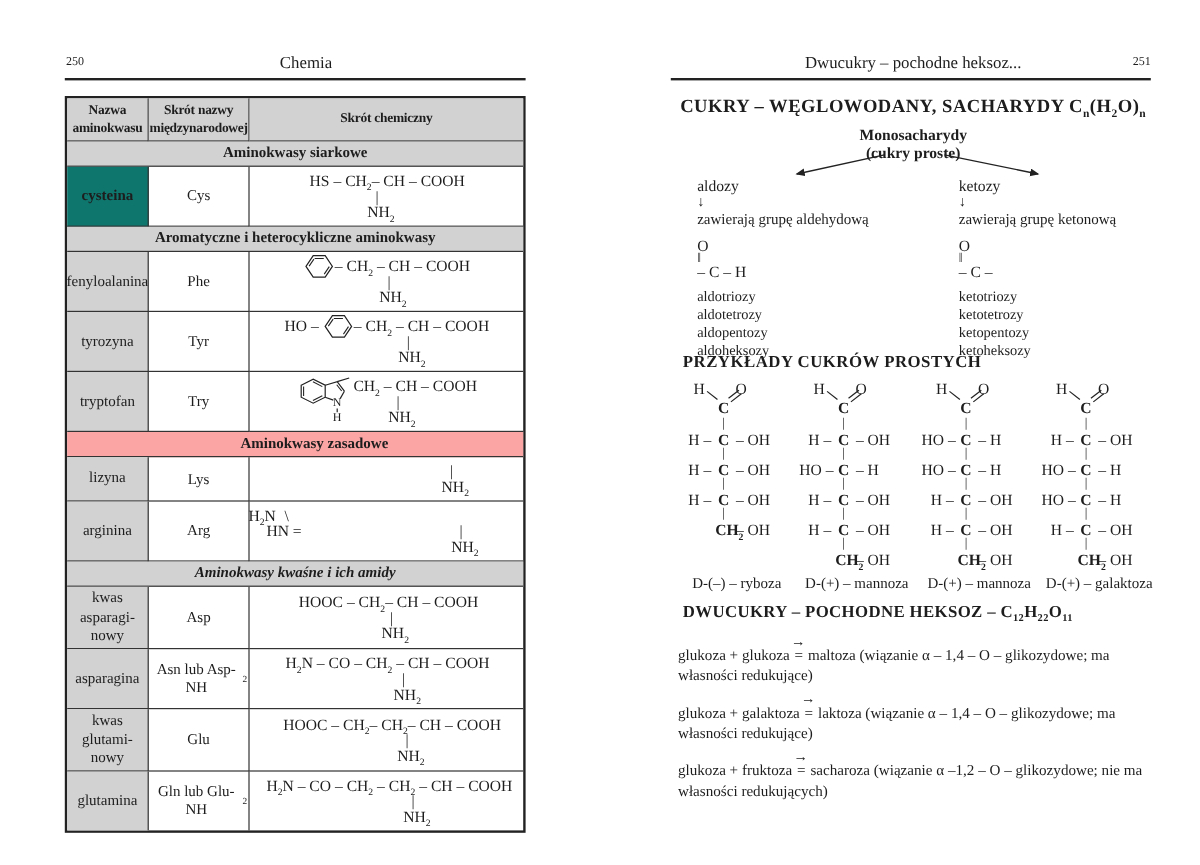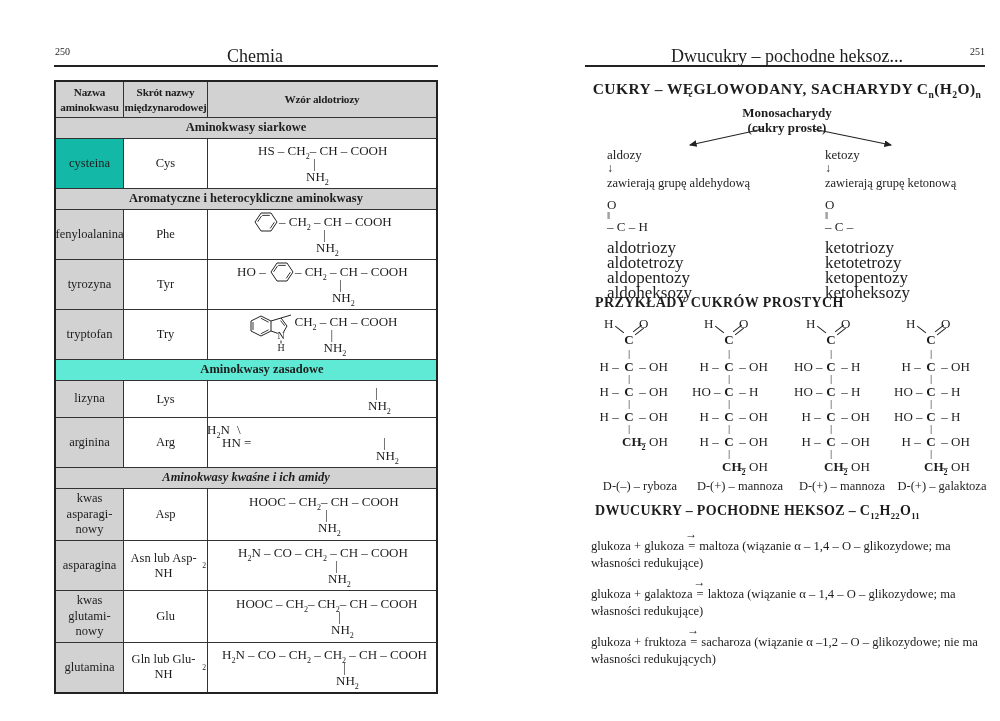--- a/index.html
+++ b/index.html
@@ -1,25 +1,25 @@
 <!DOCTYPE html>
 <html><head>
 <meta charset="utf-8">
 <style>
   * { margin:0; padding:0; box-sizing:border-box; }
   html,body { background:#ffffff; }
   body { font-family:"Liberation Serif","DejaVu Serif",serif; color:#1d1d1d; }
   .spread { position:relative; width:1000px; height:721px; background:#fff; overflow:hidden; }
   .page { position:absolute; top:0; }
   .page-left  { left:40px;  width:430px; height:721px; }
-  .page-right { left:577px; width:420px; height:721px; }
+  .page-right { left:551px; width:420px; height:721px; }
 
   
   .run-num   { position:absolute; top:46px; font-size:10px; }
-  .run-title { position:absolute; top:46px; width:100%; text-align:center; font-size:18px; }
+  .run-title { position:absolute; top:46px; width:100%; text-align:center; font-size:14px; }
   .rule { position:absolute; top:65px; height:1.5px; background:#222; }
   .page-left  .run-num { left:15px; }
   .page-left  .rule { left:14px; width:384px; }
   .page-right .run-num { right:12px; }
   .page-right .rule { left:8px; width:400px; }
 
   
   .amino-table { position:absolute; left:14px; top:80px; width:384px; border:2px solid #222; background:#fff; }
   .tr { display:flex; }
   .tc { border-right:1px solid #333; border-bottom:1px solid #333; }
@@ -46,21 +46,21 @@
   
   .r-title { position:absolute; top:80px; width:100%; text-align:center; font-size:15.5px; font-weight:bold; letter-spacing:0.4px; }
   .r-root  { position:absolute; top:105px; width:100%; text-align:center; font-weight:bold; font-size:13px; line-height:1.18; }
   .r-arrows { position:absolute; top:126px; left:0; }
   .branch { position:absolute; top:147px; text-align:left; font-size:12.5px; }
   .branch .blabel { font-size:13px; }
   .branch .barrow { font-size:12px; line-height:11px; }
   .branch .bdesc { margin-top:2px; font-size:12.5px; }
   .branch .grp { margin-top:7px; font-size:13px; line-height:13px; }
   .branch .grp .dbl { line-height:9px; font-size:11px; }
-  .branch .blist { margin-top:7px; line-height:15px; font-size:17px; }
+  .branch .blist { margin-top:7px; line-height:15px; font-size:12px; }
 
   .r-examples { position:absolute; top:295px; left:18px; font-size:14px; font-weight:bold; letter-spacing:0.4px; }
   .r-sugars { position:absolute; top:316px; left:0; width:420px; height:178px; }
   .sugar { position:absolute; top:0; width:96px; height:178px; display:flex; flex-direction:column; font-size:13px; }
   .fp-head { position:relative; height:33px; }
   .fp-h { position:absolute; left:12px; top:0; }
   .fp-o { position:absolute; left:47px; top:0; }
   .fp-c { position:absolute; left:30px; width:14px; text-align:center; top:16px; font-weight:bold; }
   .bd { position:absolute; height:1.2px; background:#222; width:11px; }
   .bd1 { left:22px; top:13px; transform:rotate(38deg); }
@@ -88,27 +88,27 @@
 <div class="spread">
 
   <div class="page page-left">
     <div class="run-num">250</div>
     <div class="run-title">Chemia</div>
     <div class="rule" style="background: rgb(34, 34, 34);"></div>
     <div class="amino-table">
         <div class="tr">
           <div class="tc c0 hd" style="background: rgb(210, 210, 210);">Nazwa aminokwasu</div>
           <div class="tc c1 hd" style="background: rgb(210, 210, 210);">Skrót nazwy międzynarodowej</div>
-          <div class="tc c2 hd" style="background: rgb(210, 210, 210);">Wzór aldotriozy</div>
+          <div class="tc c2 hd" style="background: rgb(210, 210, 210);">Skrót chemiczny</div>
         </div>
         <div class="tr">
           <div class="tc sec" style="background: rgb(210, 210, 210);">Aminokwasy siarkowe</div>
         </div>
         <div class="tr">
-          <div class="tc c0 nm" style="background: #14b8a6;">
+          <div class="tc c0 nm" style="background: #0f766e; font-weight: bold;">
             <div>cysteina</div>
           </div>
           <div class="tc c1 ab">Cys</div>
           <div class="tc c2 fm">
             <div class="fwrap">
               <div class="flines" style="width:128px">
                 <div class="fline">
                   <span class="fseg" style="left:0px">HS – CH<sub>2</sub>– CH – COOH</span>
                 </div>
                 <div class="fline">
@@ -208,21 +208,21 @@
                   <span class="fseg" style="left:36px">|</span>
                 </div>
                 <div class="fline">
                   <span class="fseg" style="left:29px">NH<sub>2</sub></span>
                 </div>
               </div>
             </div>
           </div>
         </div>
         <div class="tr">
-          <div class="tc sec" style="background: #5eead4; padding-left: 32px;">Aminokwasy zasadowe</div>
+          <div class="tc sec" style="background: #fca5a5; padding-left: 32px;">Aminokwasy zasadowe</div>
         </div>
         <div class="tr">
           <div class="tc c0 nm" style="background: rgb(210, 210, 210);">
             <div>lizyna</div>
           </div>
           <div class="tc c1 ab">Lys</div>
           <div class="tc c2 fm">
             <div class="fwrap">
               <div class="flines" style="width:226px">
                 <div class="fline">

